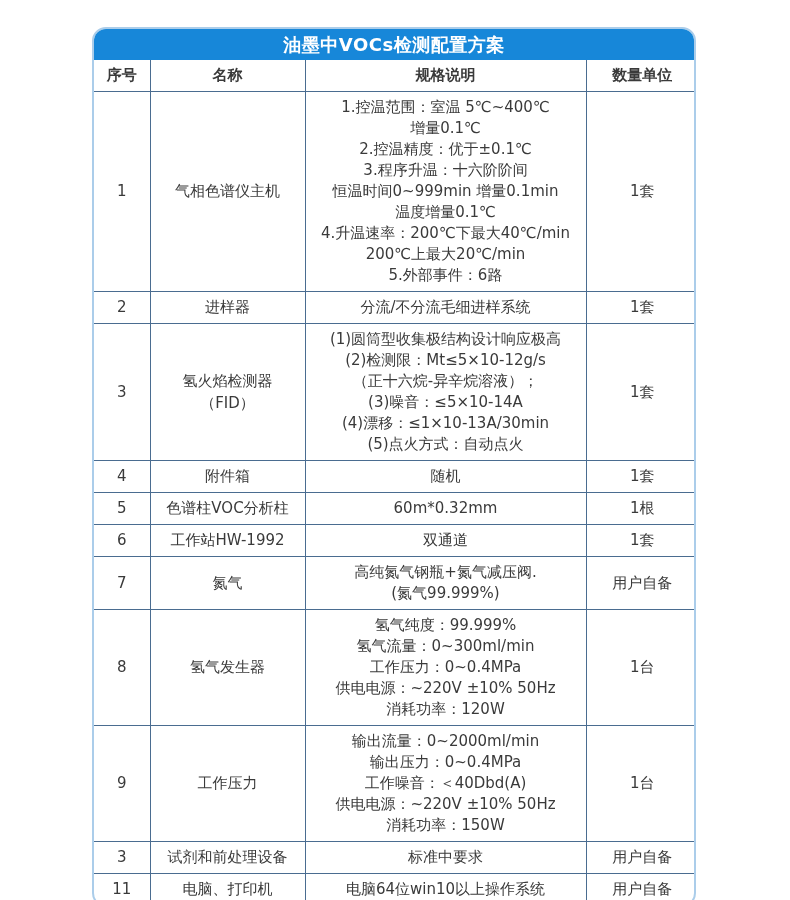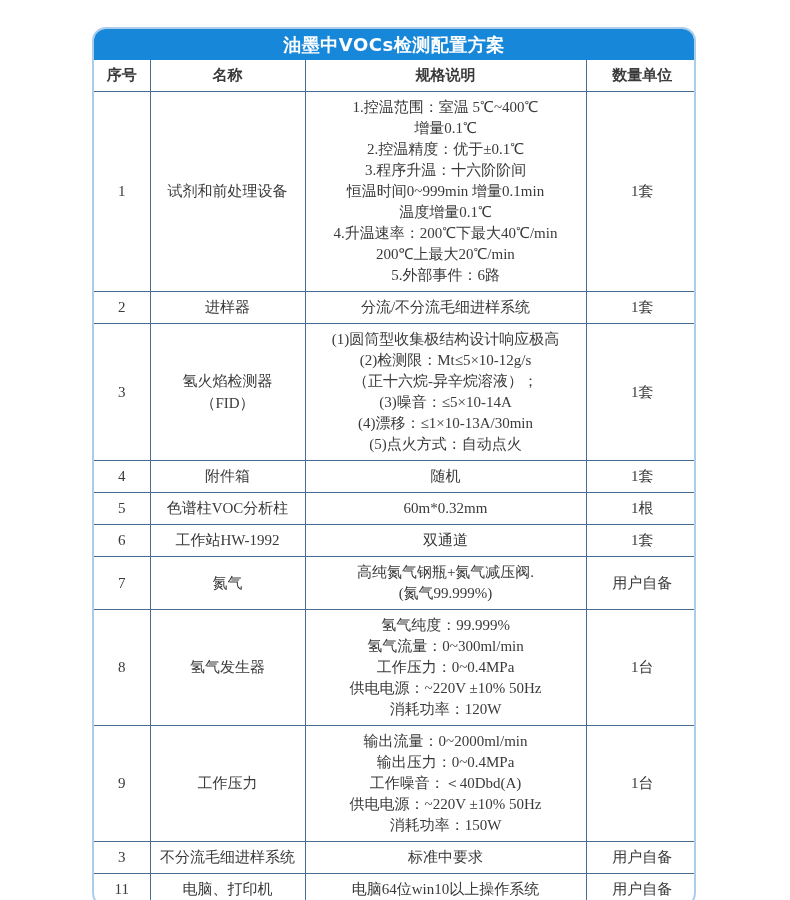--- a/index.html
+++ b/index.html
@@ -63,21 +63,21 @@
   .spec-table th:last-child,
   .spec-table td:last-child { border-right: none; }
   .spec-table thead th { border-top: none; font-weight: bold; }
   .spec-table tbody tr:last-child td { border-bottom: none; }
   .spec-table td.c-spec {
     white-space: pre-wrap;
     line-height: 21px;
     padding-top: 5px;
     padding-bottom: 5px;
   }
-  .spec-table td { height: 31px; font-family: Liberation Serif, serif; }
+  .spec-table td { height: 31px; }
 </style>
 </head>
 <body>
 
 <div class="page">
   <div class="card">
     <div class="title-bar">油墨中VOCs检测配置方案</div>
     <table class="spec-table">
       <colgroup>
           <col class="c1">
@@ -89,21 +89,21 @@
         <tr>
           <th>序号</th>
           <th>名称</th>
           <th>规格说明</th>
           <th>数量单位</th>
         </tr>
       </thead>
       <tbody>
         <tr>
           <td>1</td>
-          <td>试剂和前处理设备</td>
+          <td>气相色谱仪主机</td>
           <td class="c-spec">1.控温范围：室温 5℃~400℃
 增量0.1℃
 2.控温精度：优于±0.1℃
 3.程序升温：十六阶阶间
 恒温时间0~999min 增量0.1min
 温度增量0.1℃
 4.升温速率：200℃下最大40℃/min
 200℃上最大20℃/min
 5.外部事件：6路</td>
           <td>1套</td>
@@ -165,21 +165,21 @@
           <td>工作压力</td>
           <td class="c-spec">输出流量：0~2000ml/min
 输出压力：0~0.4MPa
 工作噪音：＜40Dbd(A)
 供电电源：~220V ±10% 50Hz
 消耗功率：150W</td>
           <td>1台</td>
         </tr>
         <tr>
           <td>3</td>
-          <td>不分流毛细进样系统</td>
+          <td>试剂和前处理设备</td>
           <td class="c-spec">标准中要求</td>
           <td>用户自备</td>
         </tr>
         <tr>
           <td>11</td>
           <td>电脑、打印机</td>
           <td class="c-spec">电脑64位win10以上操作系统</td>
           <td>用户自备</td>
         </tr>
       </tbody>

